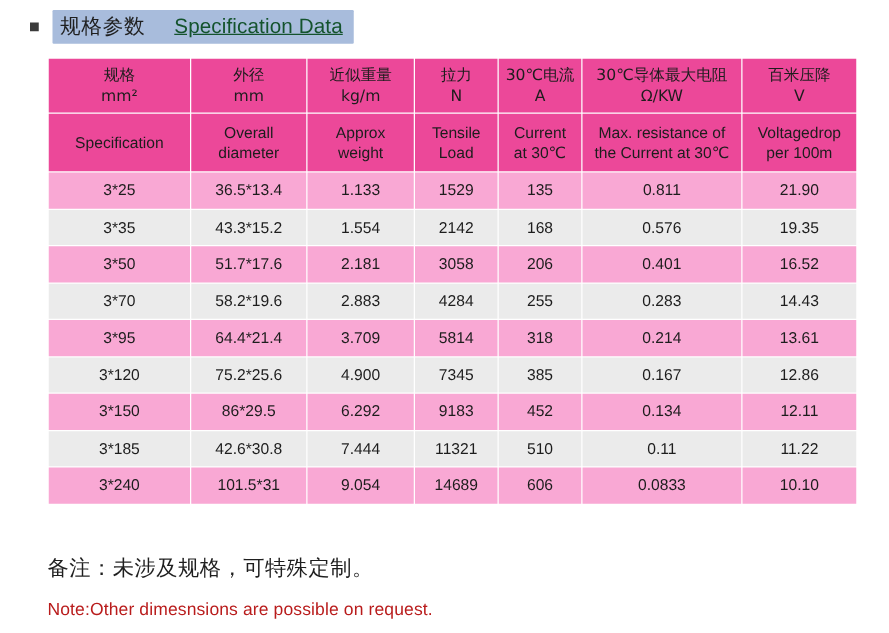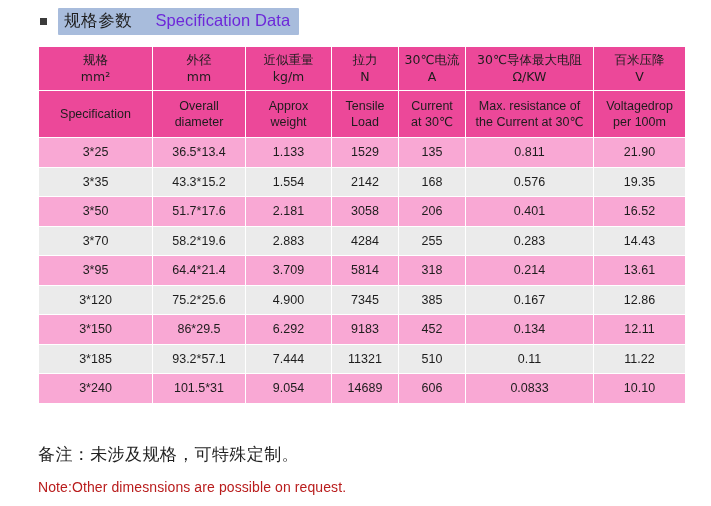--- a/index.html
+++ b/index.html
@@ -12,21 +12,21 @@
     background: #ffffff;
     font-family: "Liberation Sans", "DejaVu Sans", sans-serif;
     color: #1a1a1a;
     overflow: hidden;
     position: relative;
   }
 
   
   .title-row {
     position: absolute;
-    left: 40px;
+    left: 24px;
     top: 9px;
     display: flex;
     align-items: center;
     height: 24px;
     justify-content: center;
   }
   .title-bullet {
     width: 7px;
     height: 7px;
     background: #3b3b3b;
@@ -41,23 +41,24 @@
     border-radius: 1px;
   }
   .title-cn {
     font-size: 16.5px;
     color: #1f1f1f;
     letter-spacing: 0.6px;
     font-family: "DejaVu Sans", "Liberation Sans", sans-serif;
   }
   .title-en {
     font-size: 16.5px;
-    color: #6d28d9;
+    color: #14532d;
     margin-left: 23px;
     letter-spacing: 0.1px;
+    text-decoration: underline;
   }
 
   
   .spec-table {
     position: absolute;
     left: 38px;
     top: 46px;
     width: 644px;
     border-collapse: separate;
     border-spacing: 1px;
@@ -259,21 +260,21 @@
       <td>3*150</td>
       <td>86*29.5</td>
       <td>6.292</td>
       <td>9183</td>
       <td>452</td>
       <td>0.134</td>
       <td>12.11</td>
     </tr>
     <tr class="row-light">
       <td>3*185</td>
-      <td>93.2*57.1</td>
+      <td>42.6*30.8</td>
       <td>7.444</td>
       <td>11321</td>
       <td>510</td>
       <td>0.11</td>
       <td>11.22</td>
     </tr>
     <tr class="row-dark">
       <td>3*240</td>
       <td>101.5*31</td>
       <td>9.054</td>

